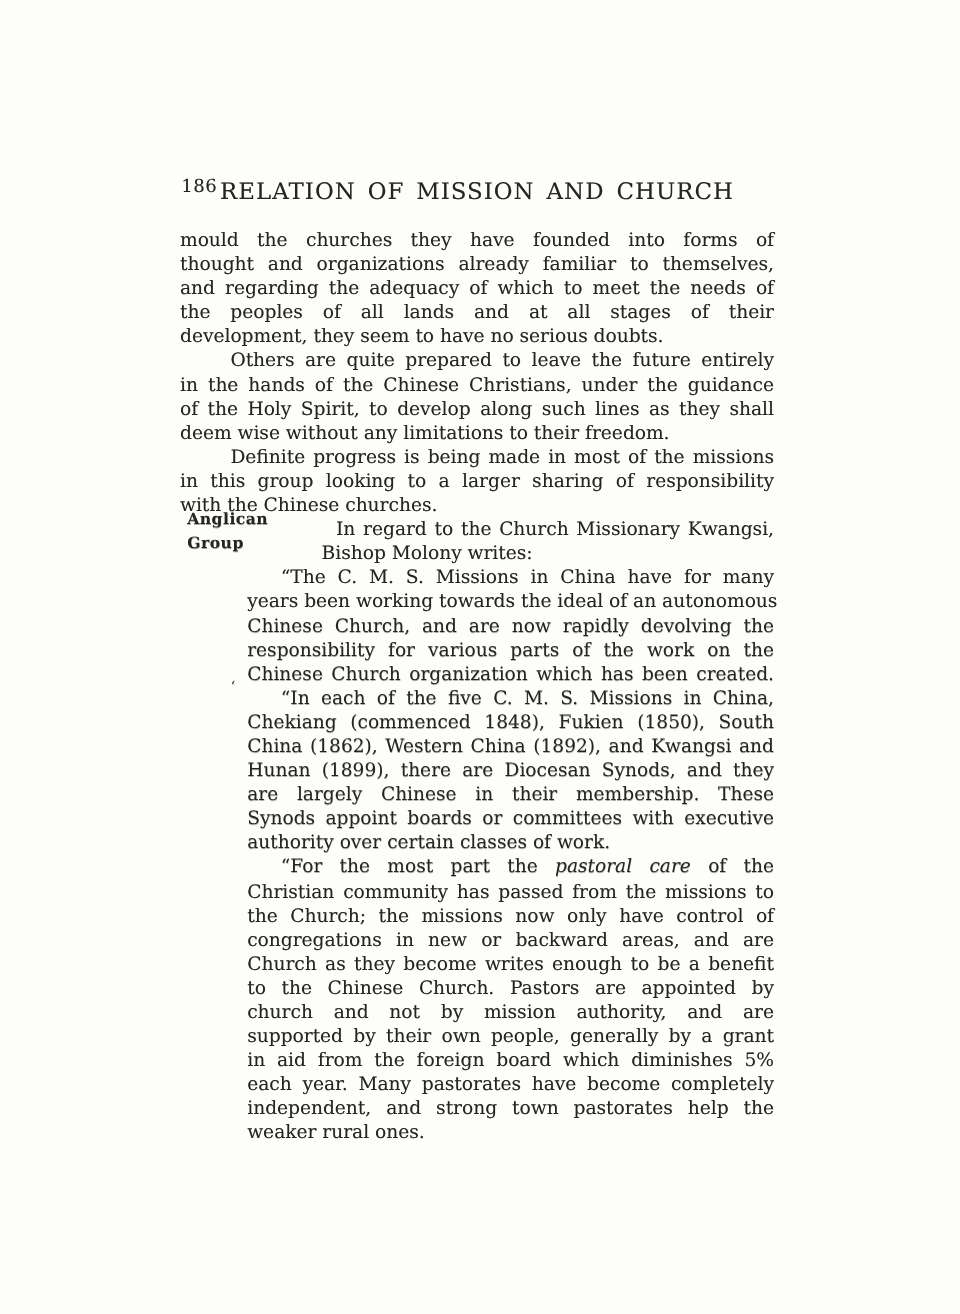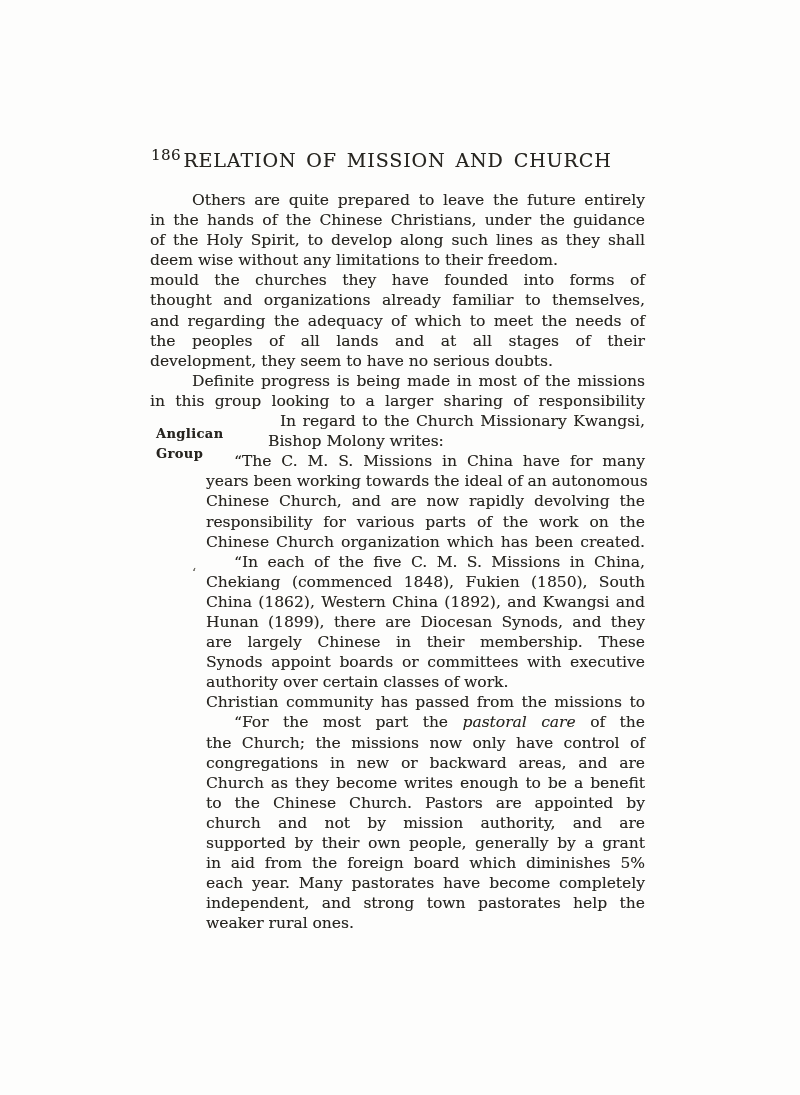--- a/index.html
+++ b/index.html
@@ -97,35 +97,36 @@
 
   <div class="stray-mark">‘</div>
 
   <div class="content">
     <div class="header">
       <span class="page-number">186</span>
       <div class="running-title">RELATION OF MISSION AND CHURCH</div>
     </div>
     <div class="text-column">
         <div class="para body">
-          <div class="line" style="text-indent: 42px;"><span>Others are quite prepared to leave the future entirely</span></div>
-          <div class="line"><span>in the hands of the Chinese Christians, under the guidance</span></div>
-          <div class="line"><span>of the Holy Spirit, to develop along such lines as they shall</span></div>
-          <div class="line last"><span>deem wise without any limitations to their freedom.</span></div>
-        </div>
-        <div class="para body">
           <div class="line"><span>mould the churches they have founded into forms of</span></div>
           <div class="line"><span>thought and organizations already familiar to themselves,</span></div>
           <div class="line"><span>and regarding the adequacy of which to meet the needs of</span></div>
           <div class="line"><span>the peoples of all lands and at all stages of their</span></div>
           <div class="line last"><span>development, they seem to have no serious doubts.</span></div>
         </div>
         <div class="para body">
+          <div class="line" style="text-indent: 42px;"><span>Others are quite prepared to leave the future entirely</span></div>
+          <div class="line"><span>in the hands of the Chinese Christians, under the guidance</span></div>
+          <div class="line"><span>of the Holy Spirit, to develop along such lines as they shall</span></div>
+          <div class="line last"><span>deem wise without any limitations to their freedom.</span></div>
+        </div>
+        <div class="para body">
           <div class="line" style="text-indent: 42px;"><span>Definite progress is being made in most of the missions</span></div>
           <div class="line"><span>in this group looking to a larger sharing of responsibility</span></div>
+          <div class="line last"><span>with the Chinese churches.</span></div>
         </div>
         <div class="para intro">
           <div class="line" style="text-indent: 12px;"><span>In regard to the Church Missionary Kwangsi,</span></div>
           <div class="line last"><span>Bishop Molony writes:</span></div>
         </div>
         <div class="para quote">
           <div class="line" style="text-indent: 28px;"><span>“The C. M. S. Missions in China have for many</span></div>
           <div class="line"><span>years been working towards the ideal of an autonomous</span></div>
           <div class="line"><span>Chinese Church, and are now rapidly devolving the</span></div>
           <div class="line"><span>responsibility for various parts of the work on the</span></div>
@@ -134,22 +135,22 @@
         <div class="para quote">
           <div class="line" style="text-indent: 28px;"><span>“In each of the five C. M. S. Missions in China,</span></div>
           <div class="line"><span>Chekiang (commenced 1848), Fukien (1850), South</span></div>
           <div class="line"><span>China (1862), Western China (1892), and Kwangsi and</span></div>
           <div class="line"><span>Hunan (1899), there are Diocesan Synods, and they</span></div>
           <div class="line"><span>are largely Chinese in their membership. These</span></div>
           <div class="line"><span>Synods appoint boards or committees with executive</span></div>
           <div class="line last"><span>authority over certain classes of work.</span></div>
         </div>
         <div class="para quote">
+          <div class="line" style="text-indent: 28px;"><span>“For the most part the </span><span class="it">pastoral care</span><span> of the</span></div>
           <div class="line"><span>Christian community has passed from the missions to</span></div>
-          <div class="line" style="text-indent: 28px;"><span>“For the most part the </span><span class="it">pastoral care</span><span> of the</span></div>
           <div class="line"><span>the Church; the missions now only have control of</span></div>
           <div class="line"><span>congregations in new or backward areas, and are</span></div>
           <div class="line"><span>Church as they become writes enough to be a benefit</span></div>
           <div class="line"><span>to the Chinese Church. Pastors are appointed by</span></div>
           <div class="line"><span>church and not by mission authority, and are</span></div>
           <div class="line"><span>supported by their own people, generally by a grant</span></div>
           <div class="line"><span>in aid from the foreign board which diminishes 5%</span></div>
           <div class="line"><span>each year. Many pastorates have become completely</span></div>
           <div class="line"><span>independent, and strong town pastorates help the</span></div>
           <div class="line last"><span>weaker rural ones.</span></div>

